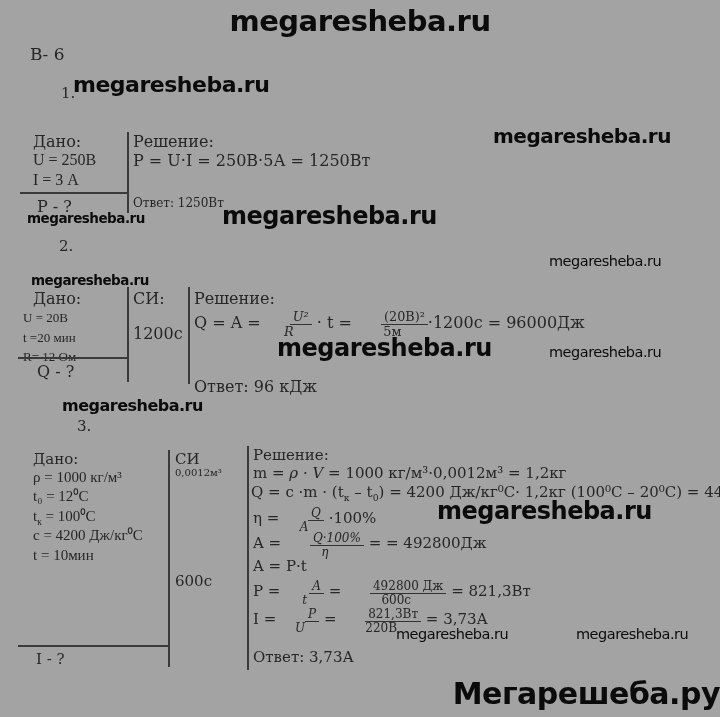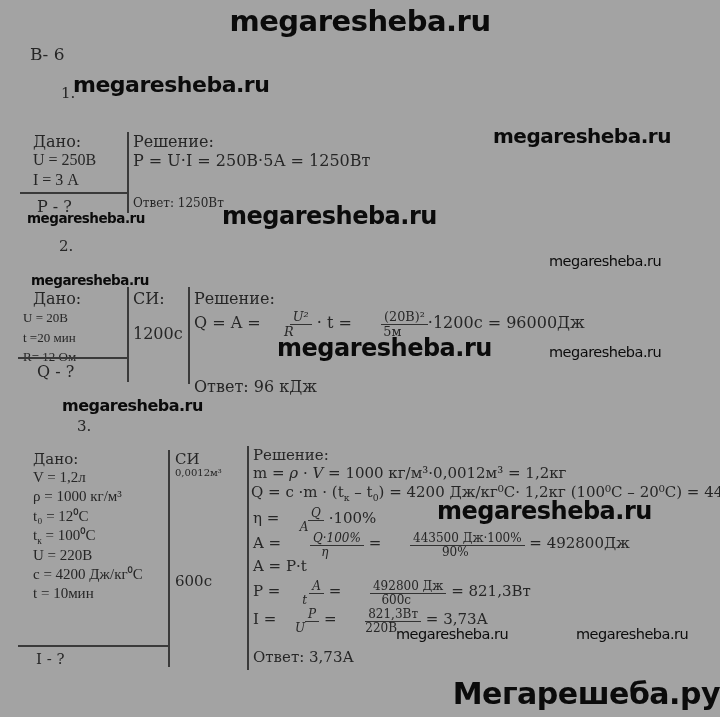--- a/index.html
+++ b/index.html
@@ -78,41 +78,39 @@
 
   <div class="abs wm b" style="left:277px;top:334px;font-size:24px;">megaresheba.ru</div>
   <div class="abs wm" style="left:549px;top:344px;font-size:14.5px;">megaresheba.ru</div>
 
   <div class="abs wm b" style="left:62px;top:396px;font-size:16px;">megaresheba.ru</div>
   <div class="abs serif" style="left:77px;top:417px;font-size:15px;">3.</div>
 
   <div>
     <div class="abs serif" style="left:33px;top:450px;font-size:15px;">Дано:</div>
     <div class="abs serif given3" style="left:33px;top:468px;">
-        <div class="tline">V = 1,2л</div>
         <div class="tline">ρ = 1000 кг/м³</div>
         <div class="tline">t₀ = 12⁰C</div>
         <div class="tline">t<sub>к</sub> = 100⁰C</div>
-        <div class="tline">U = 220В</div>
         <div class="tline">c = 4200 Дж/кг⁰С</div>
         <div class="tline">t = 10мин</div>
       </div>
     <div class="abs hline" style="left:18px;top:645px;width:150px;"></div>
     <div class="abs serif" style="left:36px;top:650px;font-size:15px;">I - ?</div>
     <div class="abs vline" style="left:168px;top:450px;height:217px;"></div>
     <div class="abs serif" style="left:175px;top:450px;font-size:15px;">СИ</div>
     <div class="abs serif" style="left:175px;top:467px;font-size:10px;">0,0012м³</div>
     <div class="abs serif" style="left:175px;top:572px;font-size:15px;">600с</div>
     <div class="abs vline" style="left:247px;top:446px;height:224px;"></div>
 
     <div class="abs serif" style="left:253px;top:446px;font-size:15px;">Решение:</div>
     <div class="abs serif p3line" style="left:253px;top:464px;">m = <span class="it">ρ</span> · <span class="it">V</span> = 1000 кг/м³·0,0012м³ = 1,2кг</div>
     <div class="abs serif p3line" style="left:251px;top:483px;">Q = c ·m · (t<sub>к</sub> – t<sub>0</sub>) = 4200 Дж/кг⁰С· 1,2кг (100⁰С – 20⁰С) = 443500 Дж</div>
     <div class="abs serif p3line" style="left:253px;top:507px;">η = <span class="frac it"><span class="n">Q</span><span class="d">A</span></span> ·100%</div>
-    <div class="abs serif p3line" style="left:253px;top:532px;">A = <span class="frac it"><span class="n">Q·100%</span><span class="d">η</span></span> = <span class="frac"><span class="n">443500 Дж·100%</span><span class="d">90%</span></span> = 492800Дж</div>
+    <div class="abs serif p3line" style="left:253px;top:532px;">A = <span class="frac it"><span class="n">Q·100%</span><span class="d">η</span></span> =  = 492800Дж</div>
     <div class="abs serif p3line" style="left:253px;top:557px;">A = P·t</div>
     <div class="abs serif p3line" style="left:253px;top:580px;">P = <span class="frac it"><span class="n">A</span><span class="d">t</span></span> = <span class="frac"><span class="n">492800 Дж</span><span class="d">600с</span></span> = 821,3Вт</div>
     <div class="abs serif p3line" style="left:253px;top:608px;">I = <span class="frac it"><span class="n">P</span><span class="d">U</span></span> = <span class="frac"><span class="n">821,3Вт</span><span class="d">220В</span></span> = 3,73А</div>
     <div class="abs serif" style="left:253px;top:648px;font-size:15px;">Ответ: 3,73А</div>
   </div>
 
   <div class="abs wm b" style="left:437px;top:497px;font-size:24px;">megaresheba.ru</div>
   <div class="abs wm" style="left:396px;top:626px;font-size:14.5px;">megaresheba.ru</div>
   <div class="abs wm" style="left:576px;top:626px;font-size:14.5px;">megaresheba.ru</div>
 

